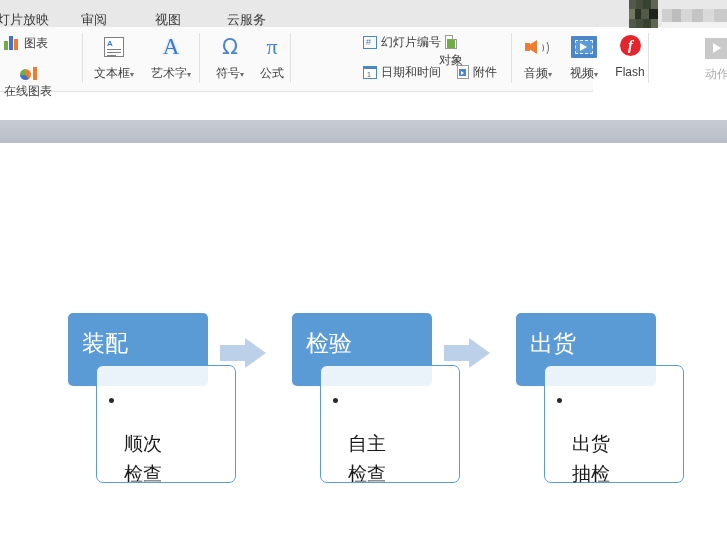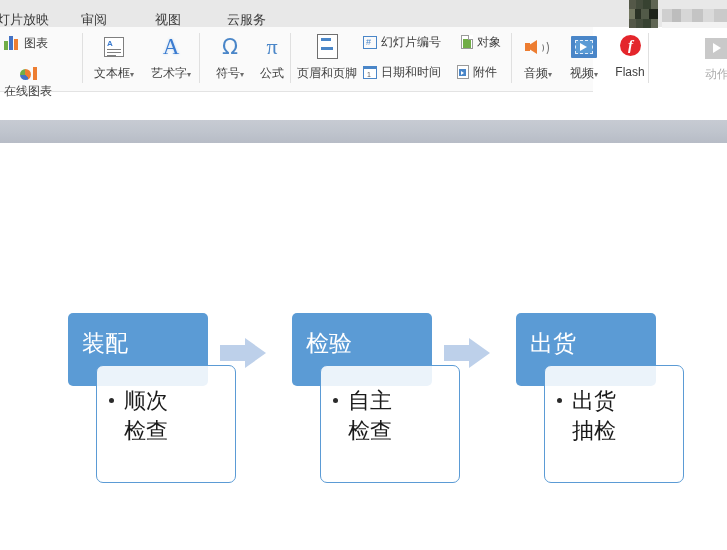--- a/index.html
+++ b/index.html
@@ -224,23 +224,24 @@
   }
   .bullet-row{
     position:absolute;left:12px;top:20px;right:6px;
     display:flex;align-items:flex-start;
   }
   .bullet-dot{
     width:5px;height:5px;border-radius:50%;background:#2b2b2b;
     margin-top:12px;margin-right:10px;flex:0 0 auto;
   }
   .bullet-text{
-    font-size:22px;line-height:30px;color:#1a1a1a;
-    font-family:Liberation Serif, serif;
+    font-size:19px;line-height:30px;color:#1a1a1a;
+    font-family:Liberation Mono, monospace;
     white-space:pre-line;
+    margin-top:44px;
   }
 
   .arrow{
     position:absolute;top:25px;width:46px;height:30px;
   }
   .arrow .shaft{position:absolute;left:0;top:7px;width:26px;height:16px;background:#bdd0ea;}
   .arrow .head{position:absolute;left:25px;top:0;width:0;height:0;
     border-top:15px solid transparent;border-bottom:15px solid transparent;border-left:21px solid #bdd0ea;}
 </style>
 </head>
@@ -313,45 +314,35 @@
 
       <div class="bbtn" style="left:246px;top:4px;">
         <span class="ic">
           <span class="ic-pi">π</span>
         </span>
         <span class="lbl">公式</span>
       </div>
 
       <div class="sep" style="left:290px;"></div>
 
-      <div class="bbtn" style="left:296px;top:2px;width:62px;">
-        <span class="ic" style="height:34px;">
-          <span class="ic-page">
-            <span class="pg"></span>
-              <span class="b1"></span>
-              <span class="b2"></span>
-          </span>
-        </span>
-        <span class="lbl">页眉和页脚</span>
-      </div>
 
       <div class="lbtn" style="left:363px;top:8px;">
         <span class="ic-num">
             <span class="hash">#</span>
           </span>
         <span class="lbl">幻灯片编号</span>
       </div>
       <div class="lbtn" style="left:363px;top:38px;">
         <span class="ic-date">
             <span class="d">1</span>
           </span>
         <span class="lbl">日期和时间</span>
       </div>
 
-      <div class="lbtn" style="left:461px;top:8px;">
+      <div class="lbtn" style="left:439px;top:8px;flex-direction:column;">
         <span class="ic-obj">
             <span class="g"></span>
             <span class="c"></span>
           </span>
         <span class="lbl">对象</span>
       </div>
       <div class="lbtn" style="left:457px;top:38px;">
         <span class="ic-attach">
             <span class="g"></span>
           </span>

